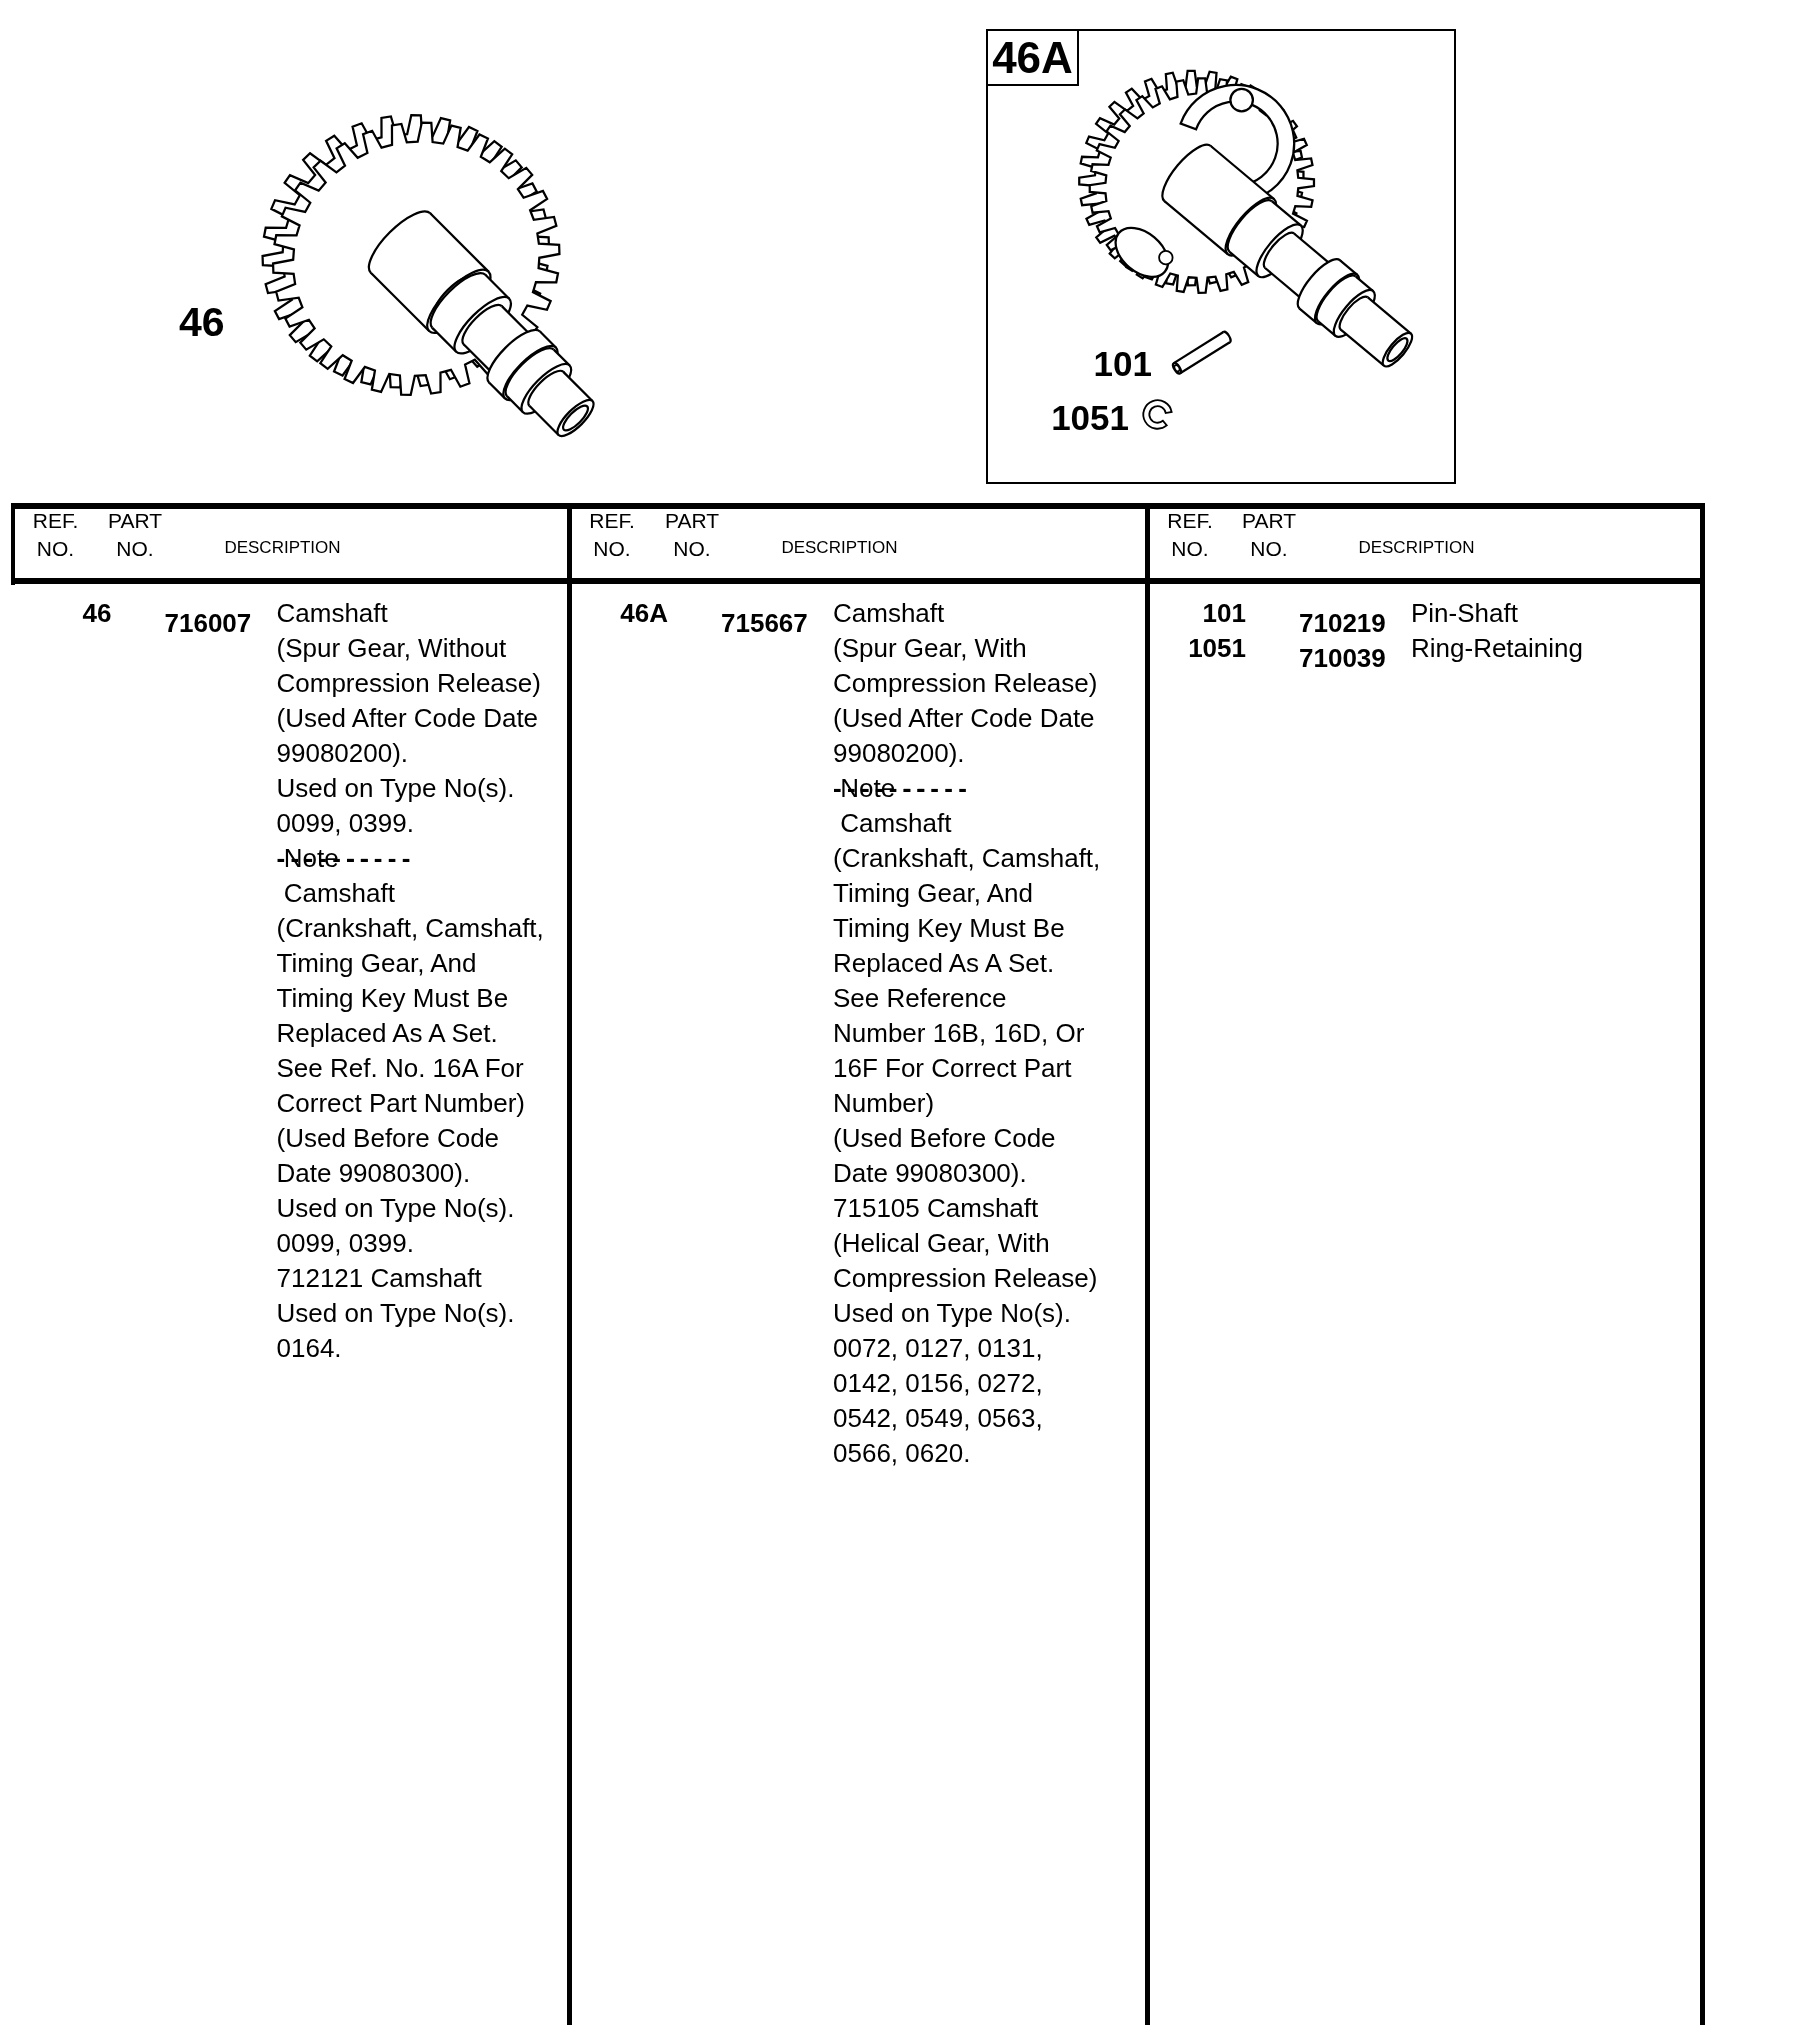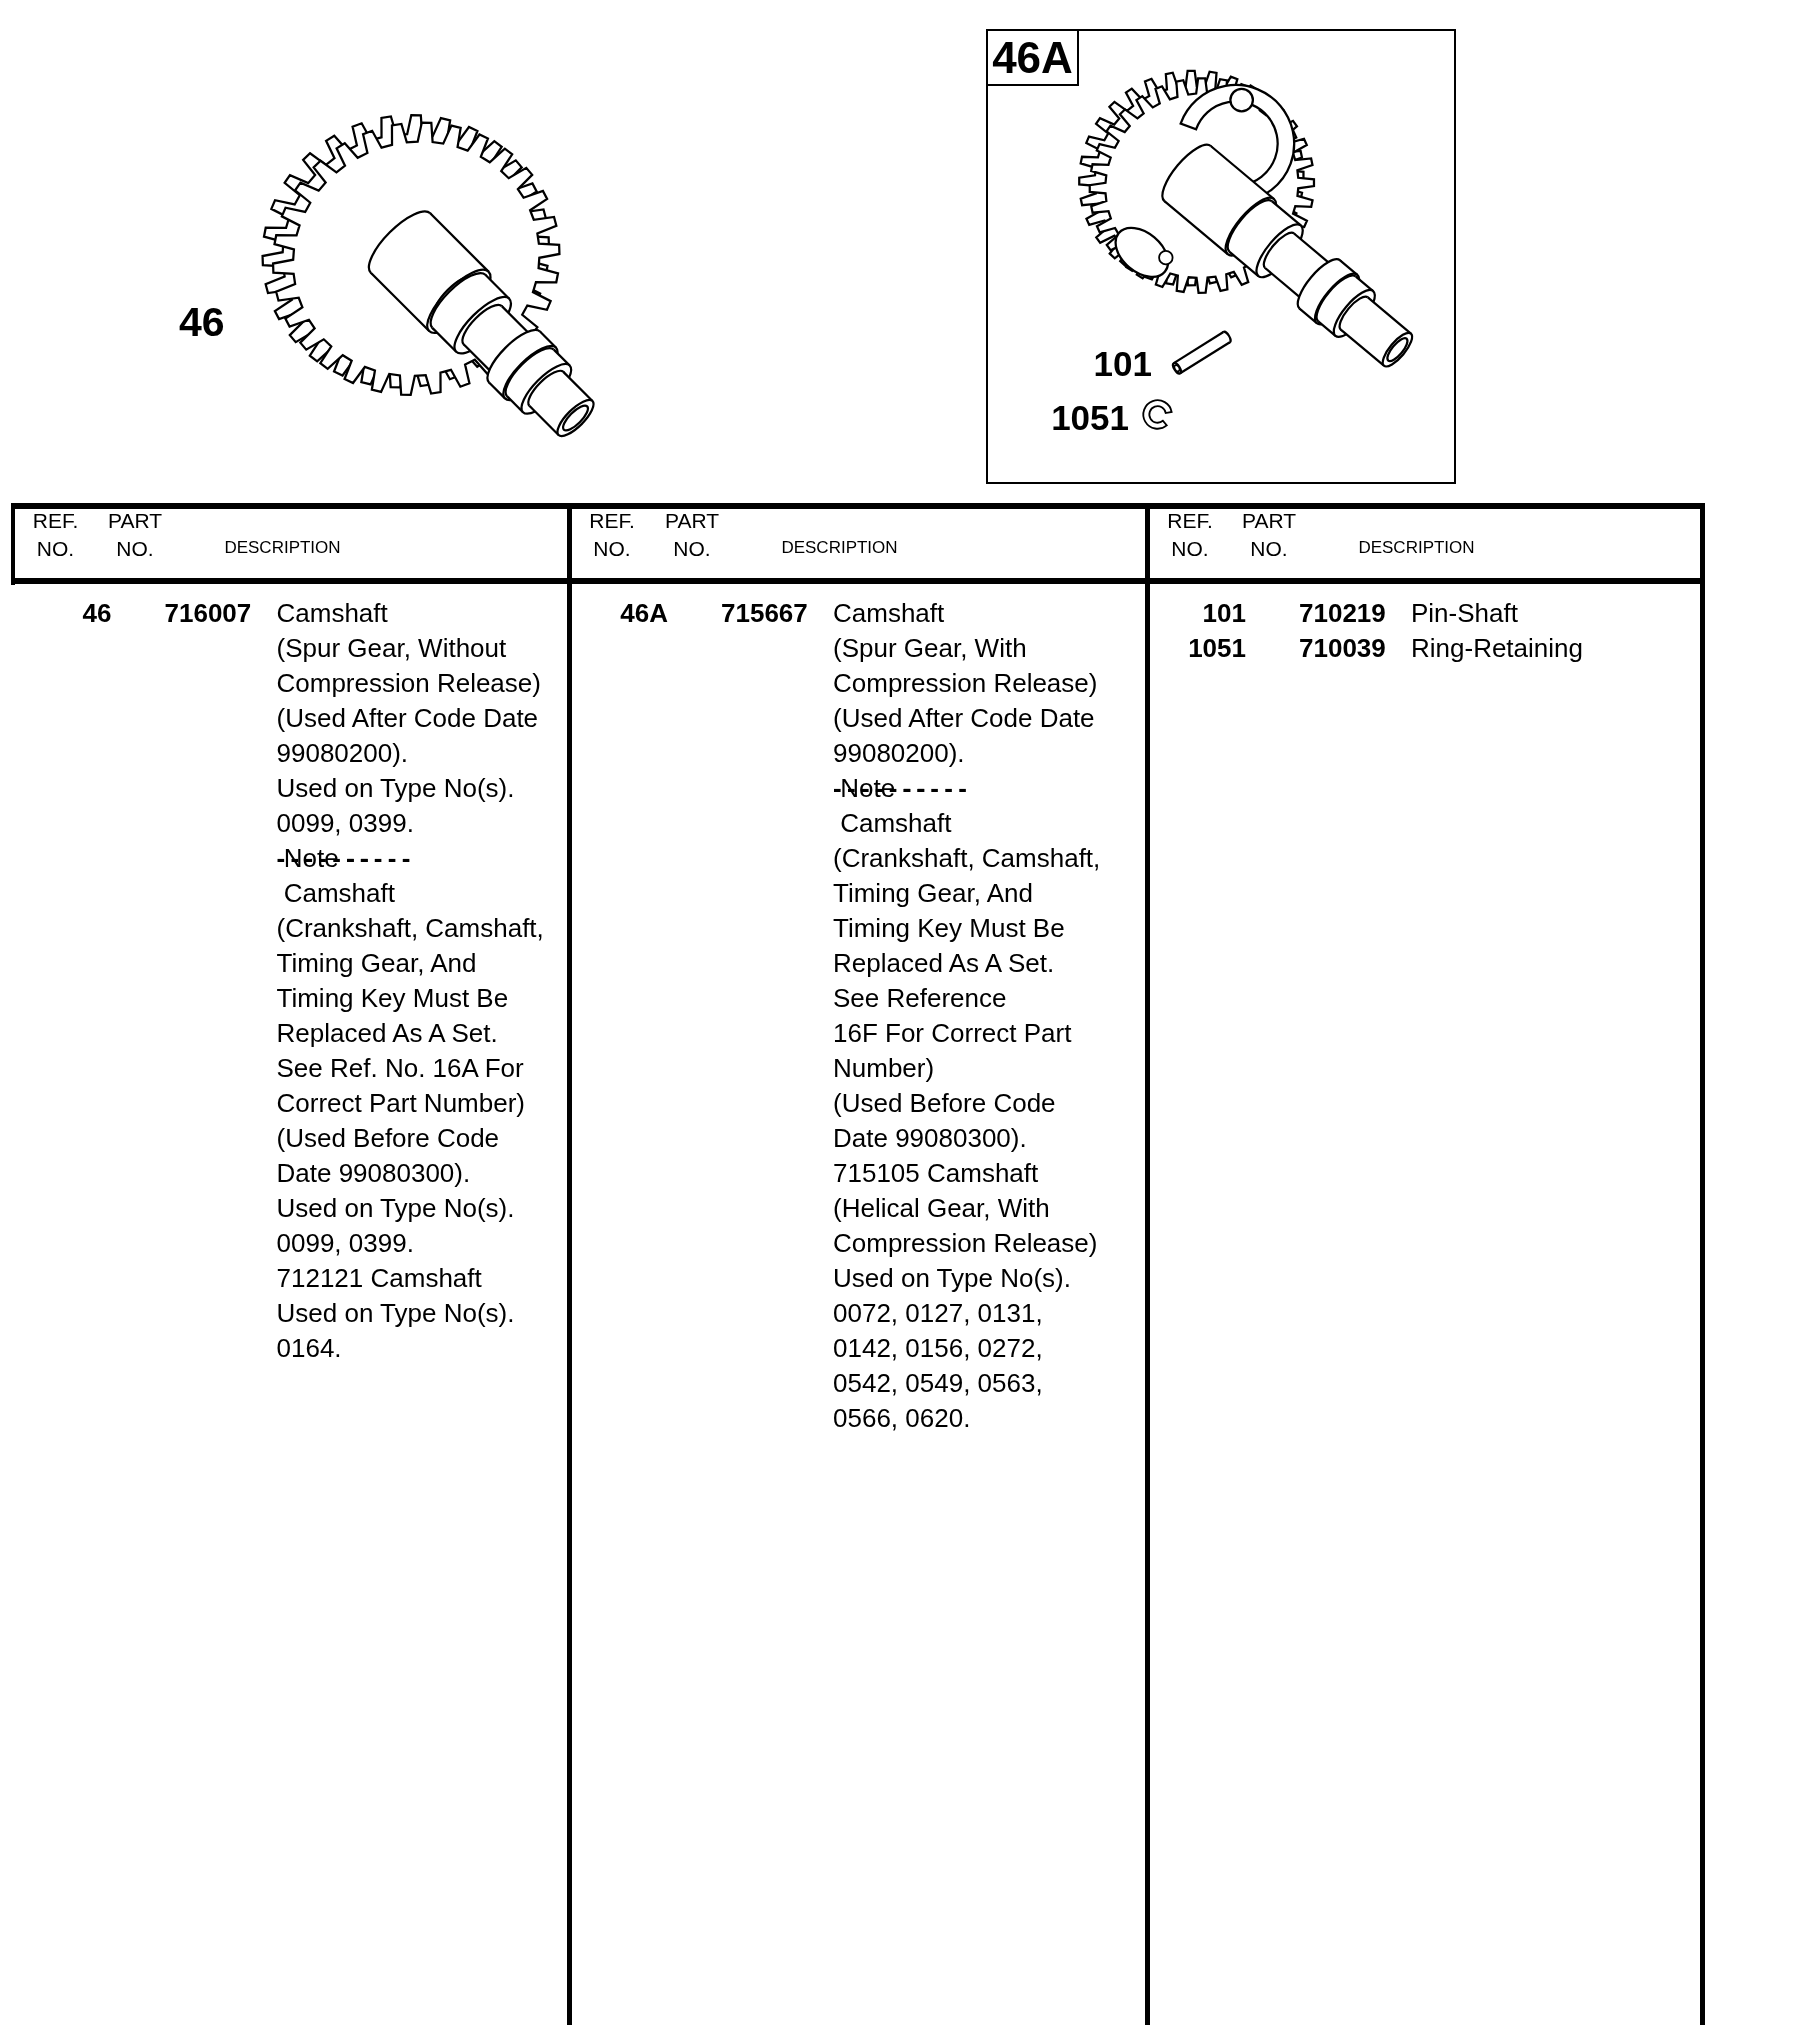--- a/index.html
+++ b/index.html
@@ -21,21 +21,21 @@
   .fw{fill:#fff;stroke:none;}
   .ln2{stroke:#000;stroke-width:3;}
   
   .hdr-stack{position:absolute;top:507px;text-align:center;font-size:21px;line-height:28px;white-space:pre;}
   .hdr-desc{position:absolute;top:534px;text-align:center;font-size:17px;line-height:28px;}
   .g1{left:10.5px;}  .g2{left:567px;}  .g3{left:1145px;}
   .col-rows{position:absolute;top:596px;width:555px;}
   .tline{position:relative;height:35px;font-size:26px;line-height:35px;}
   .tline span{position:absolute;top:0;}
   .cref{left:0;width:101px;text-align:right;font-weight:bold;}
-  .cpart{left:154px;font-weight:bold;white-space:pre;}
+  .cpart{left:154px;font-weight:bold;white-space:pre;margin-top:10px;}
   .cdesc{left:266px;white-space:pre;font-weight:normal;text-align:center;}
   .cdesc b{font-weight:normal;}
   .note-line{font-weight:bold;}
   .dashes{letter-spacing:5.3px;}
 </style>
 </head>
 <body>
 
 <div id="page">
 
@@ -257,20 +257,23 @@
       <div class="tline">
         <span class="cdesc">Timing Key Must Be</span>
       </div>
       <div class="tline">
         <span class="cdesc">Replaced As A Set.</span>
       </div>
       <div class="tline">
         <span class="cdesc">See Reference</span>
       </div>
       <div class="tline">
+        <span class="cdesc">Number 16B, 16D, Or</span>
+      </div>
+      <div class="tline">
         <span class="cdesc">16F For Correct Part</span>
       </div>
       <div class="tline">
         <span class="cdesc">Number)</span>
       </div>
       <div class="tline">
         <span class="cdesc">(Used Before Code</span>
       </div>
       <div class="tline">
         <span class="cdesc">Date 99080300).</span>

